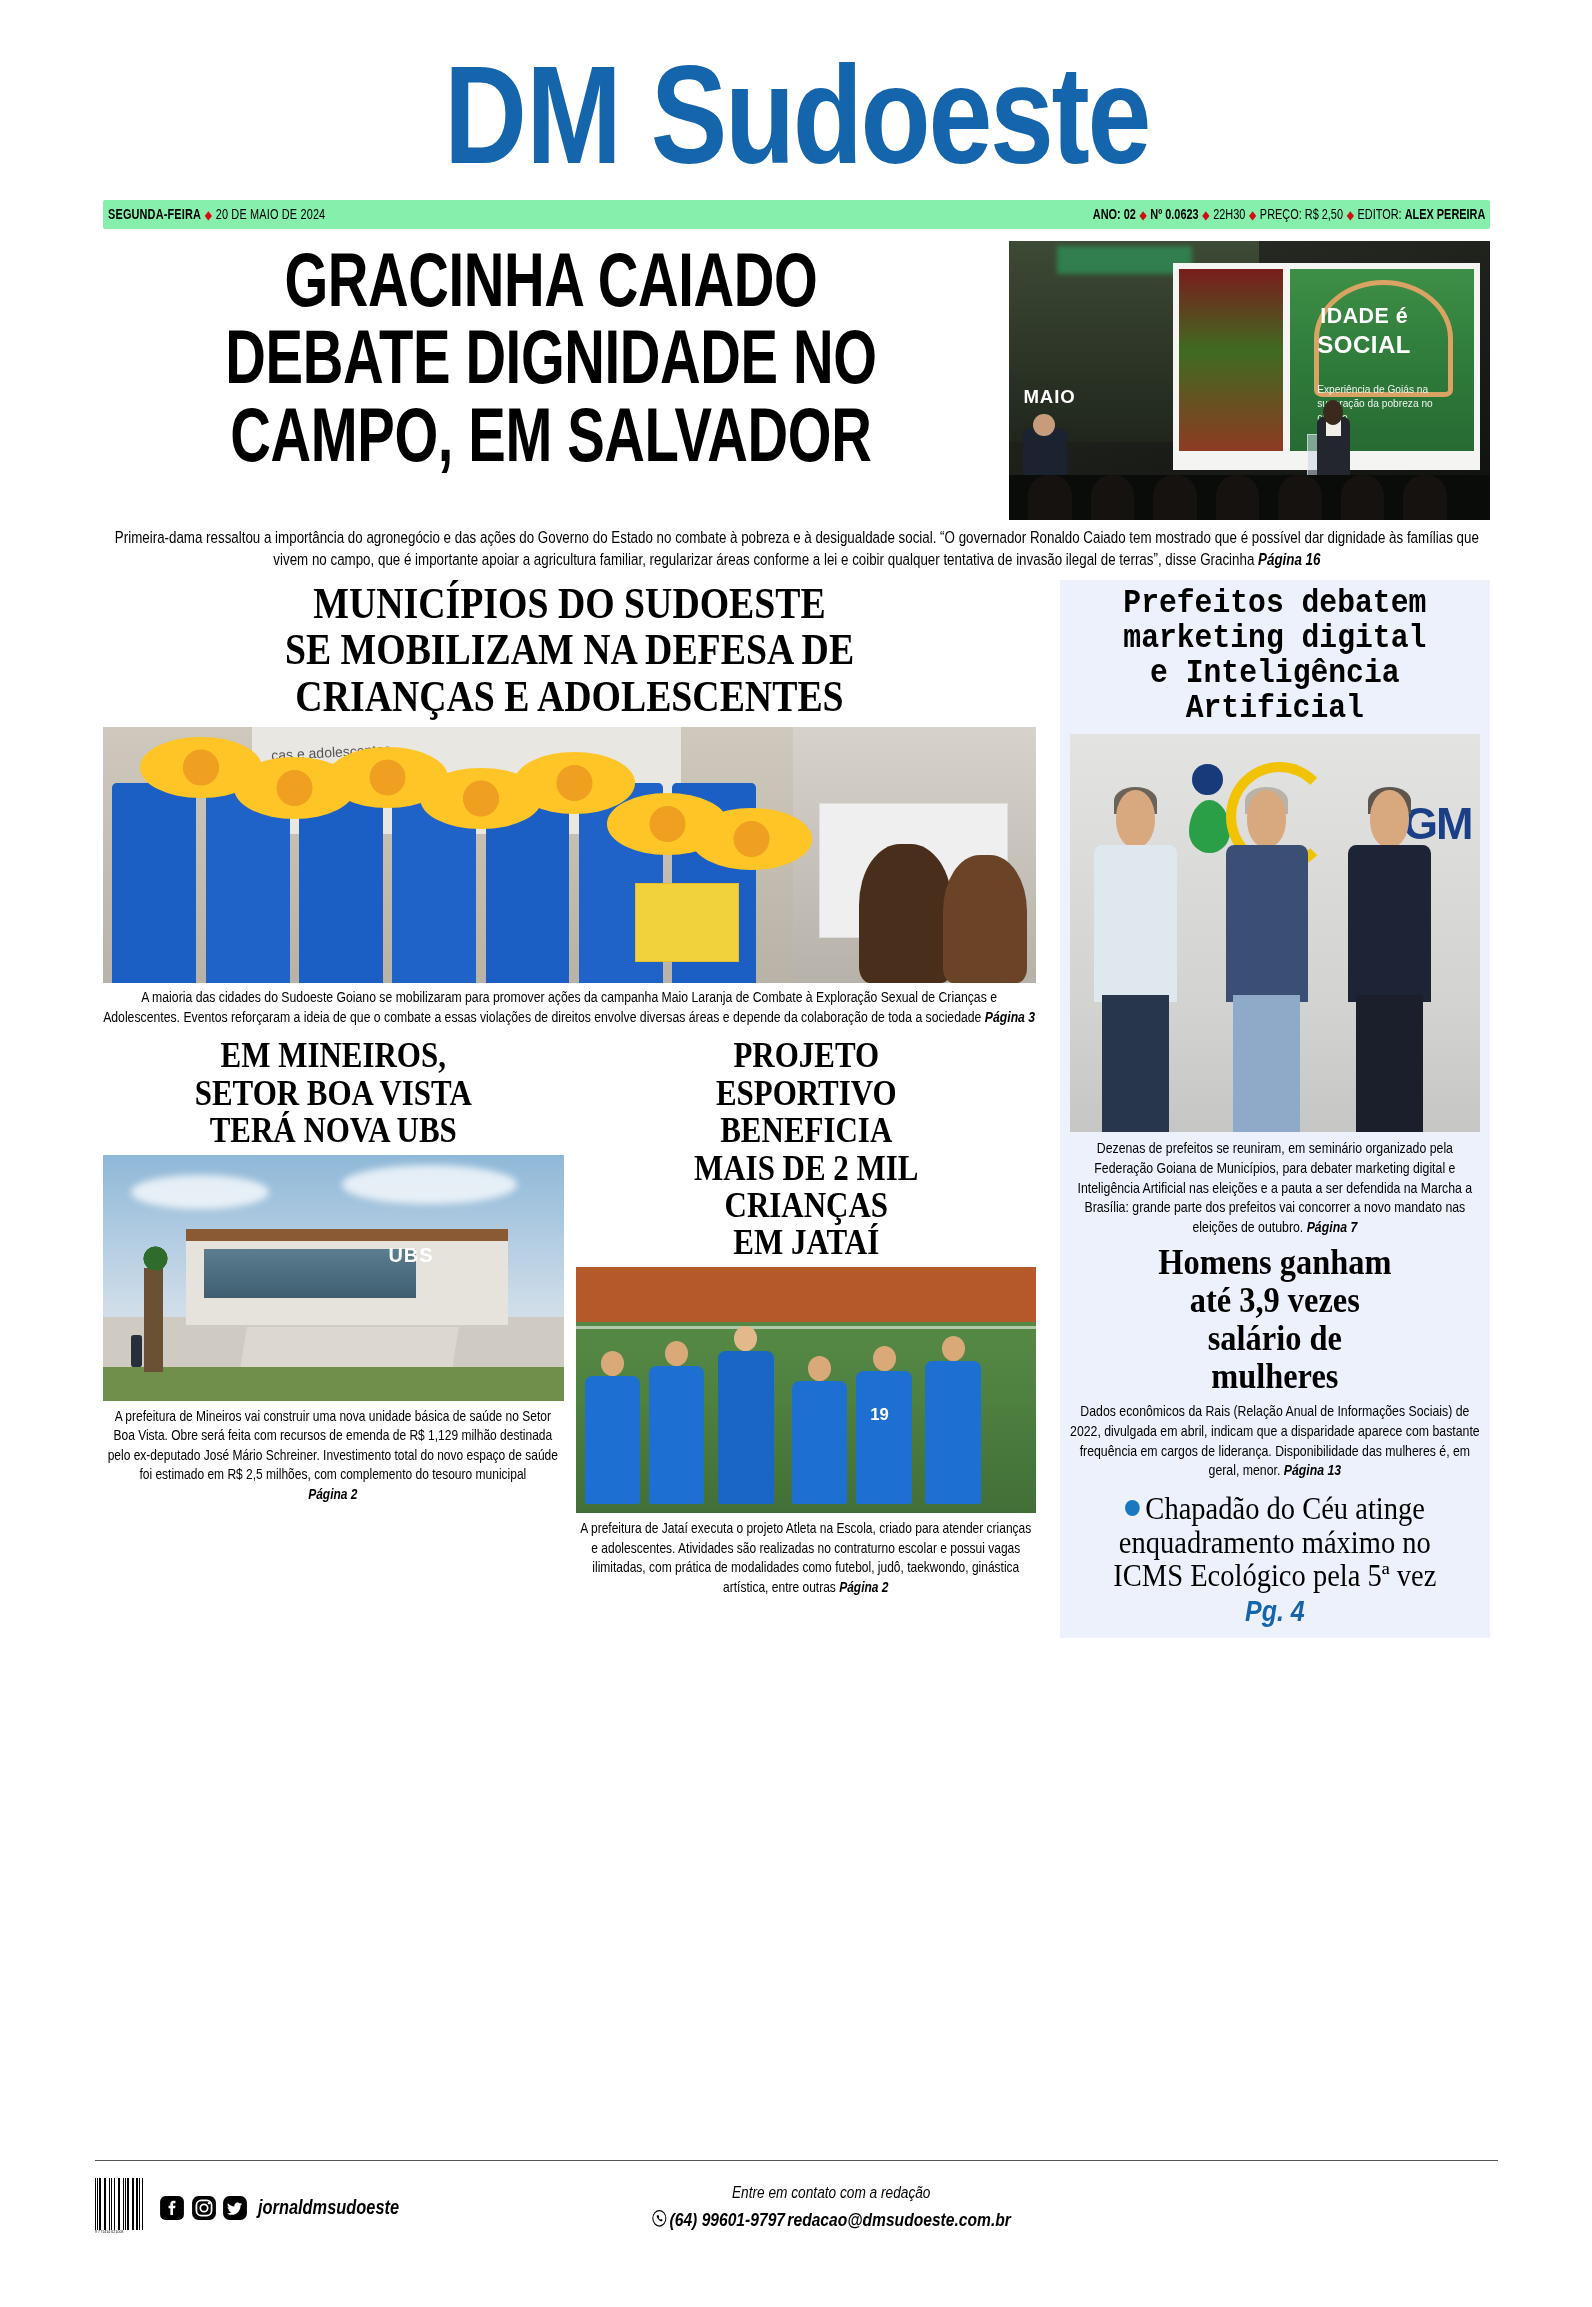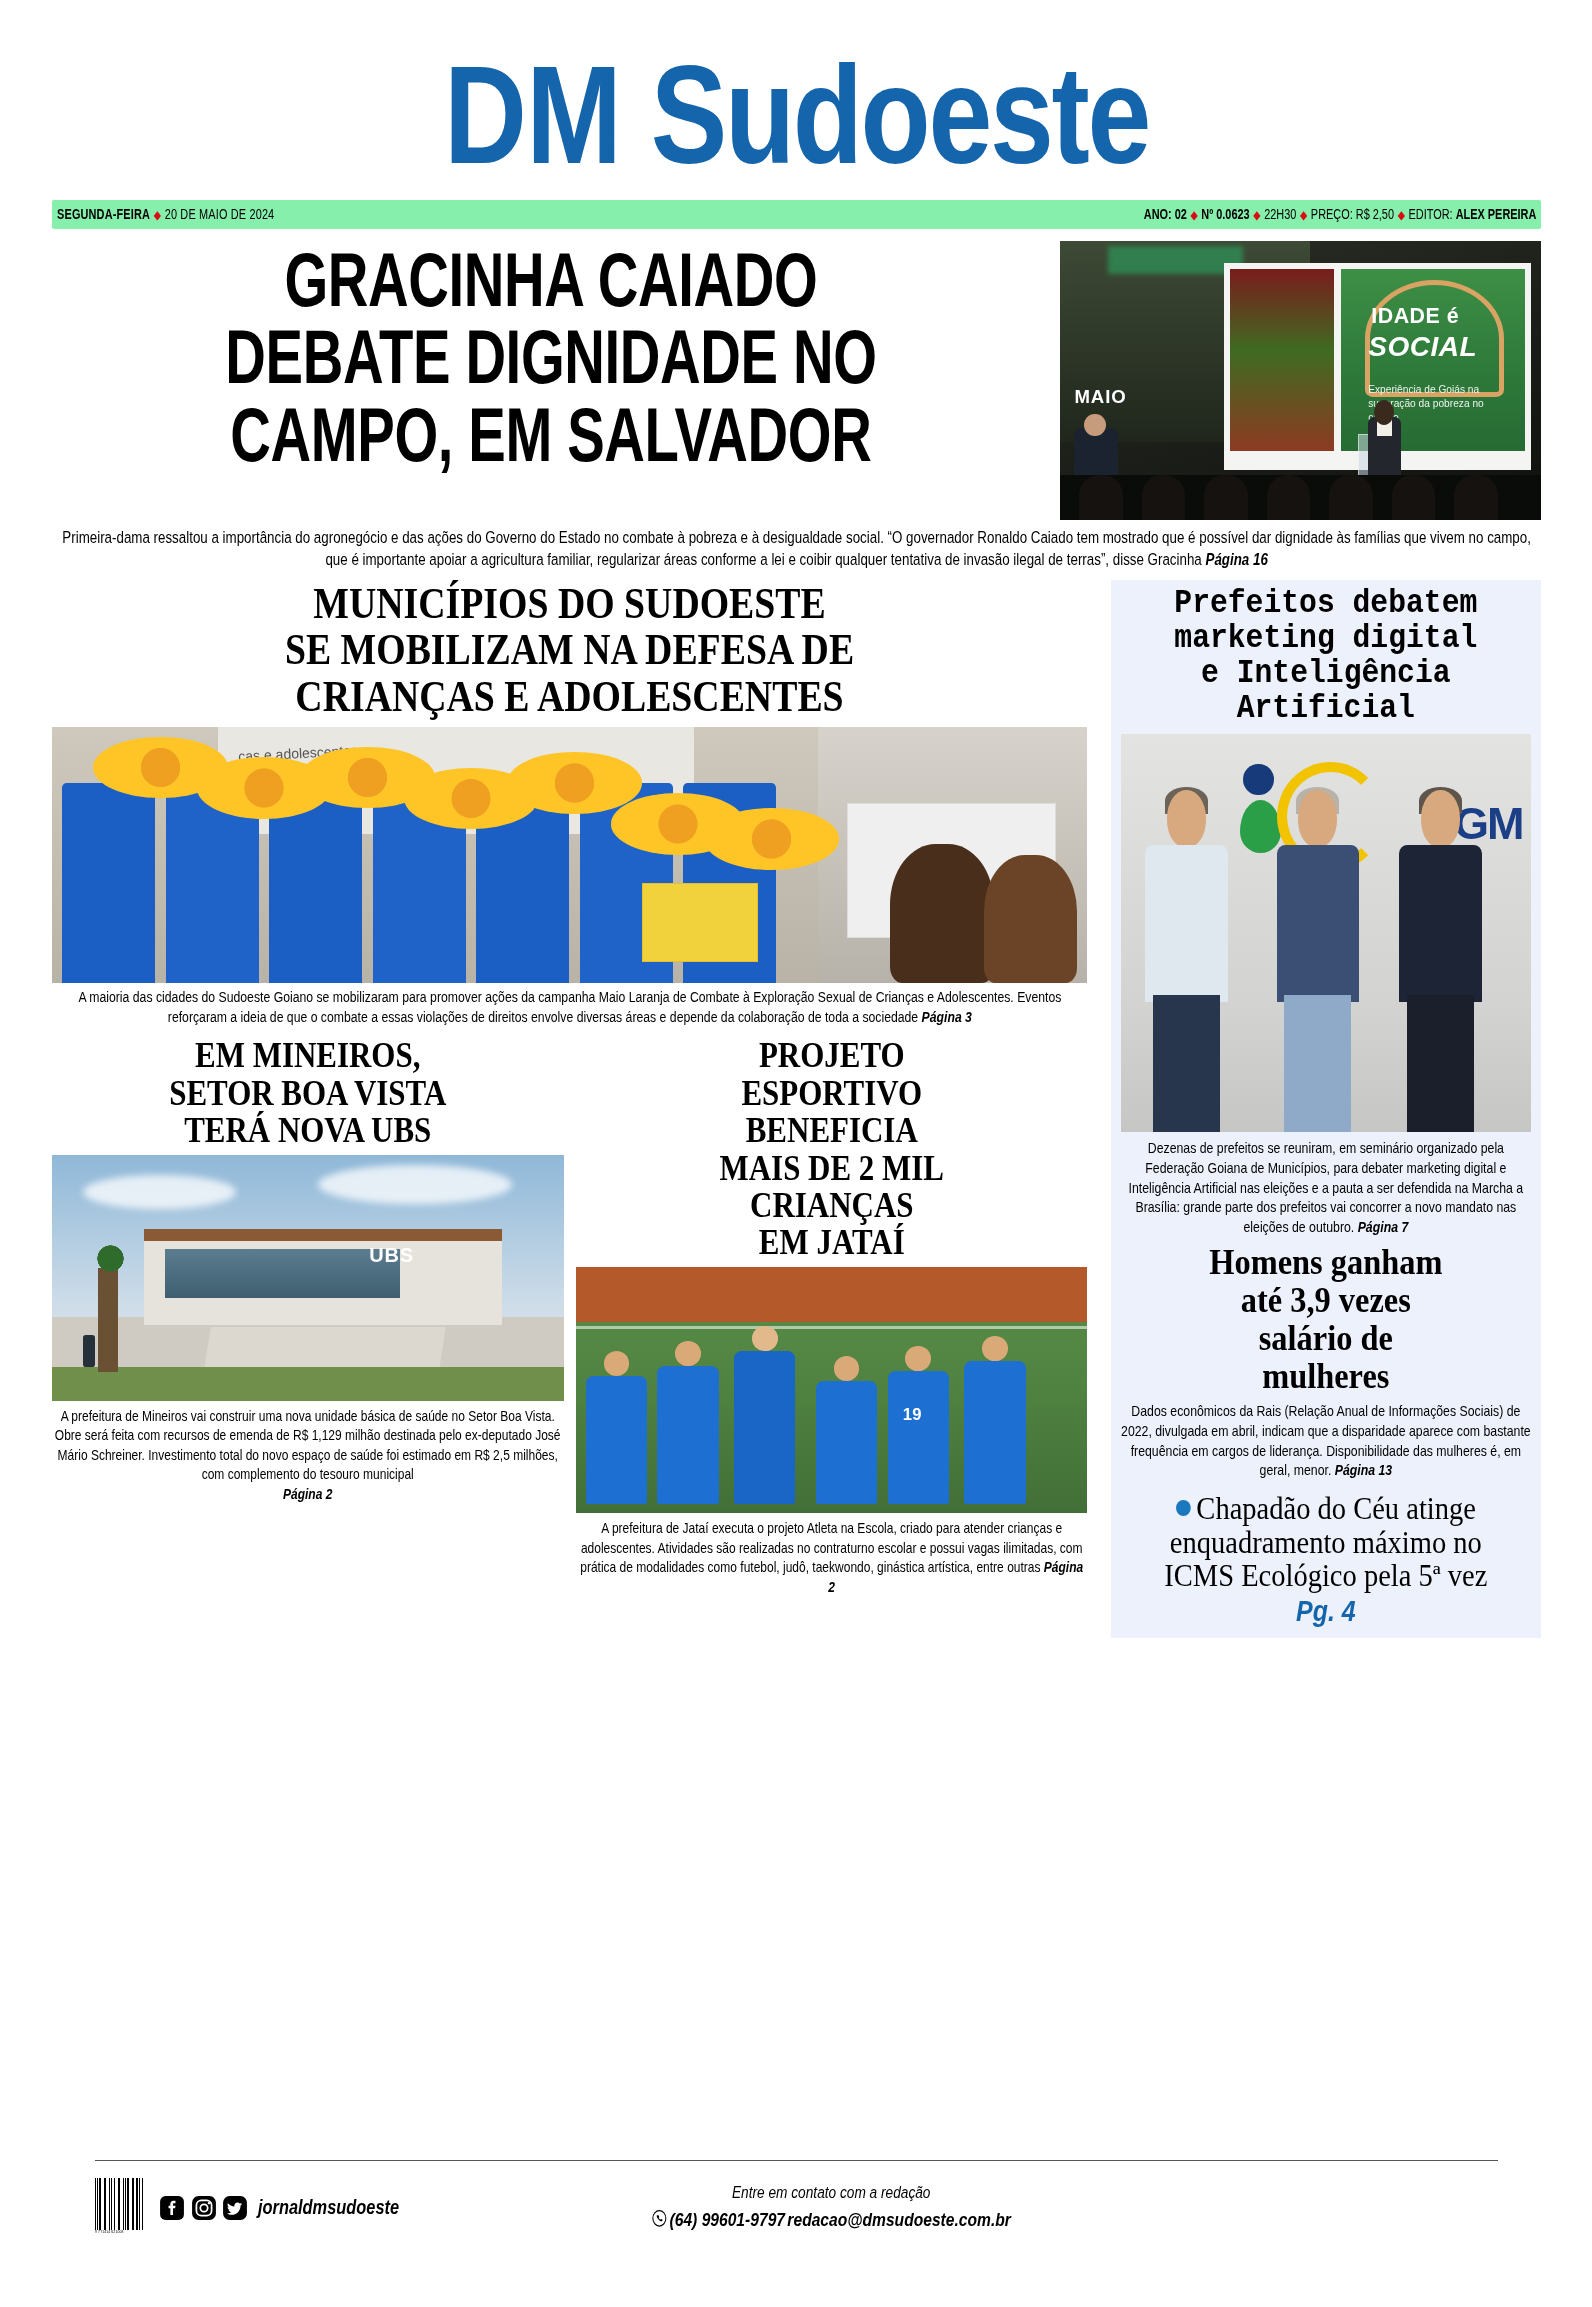--- a/index.html
+++ b/index.html
@@ -5,21 +5,21 @@
   html,body{margin:0;padding:0;}
   body{
     width:1593px;height:2307px;
     background:#ffffff;
     font-family:"Liberation Sans", sans-serif;
     -webkit-font-smoothing:antialiased;
   }
   .page{
     position:relative;width:1593px;height:2307px;overflow:hidden;
     box-sizing:border-box;
-    padding:0 52px;
+    padding:0 103px;
   }
 
   
   .masthead{
     padding-top:51px;
     text-align:center;
   }
   .masthead-title{
     font-family:"Liberation Sans", sans-serif;
     font-weight:700;
@@ -254,21 +254,21 @@
   .stagegreen{position:absolute;left:10%;top:2%;width:28%;height:10%;background:#2f8d55;opacity:.8;filter:blur(2.8px);}
   .screen{position:absolute;left:34%;top:8%;width:64%;height:74%;background:#f4f4f2;}
   .scrimg{position:absolute;left:2%;top:3%;width:34%;height:88%;background:linear-gradient(180deg,#7a1c1c 0%,#3f6b21 45%,#8d3a22 100%);}
   .scrgreen{position:absolute;left:38%;top:3%;width:60%;height:88%;background:linear-gradient(180deg,#3e8f46 0%,#2e7a3a 55%,#276b33 100%);}
   .heart{
     position:absolute;left:46%;top:8%;width:42%;height:52%;
     border:5.6px solid #d9a463;border-radius:50% 50% 6% 6%;
     transform:rotate(0deg);
   }
   .agro{position:absolute;left:48%;top:20%;color:#fff;font-weight:700;font-size:21.4px;letter-spacing:0.5px;}
-  .soc{position:absolute;left:47%;top:33%;color:#fff;font-weight:700;font-size:28px;letter-spacing:0.5px;font-style:italic;}
+  .soc{position:absolute;left:47%;top:33%;color:#fff;font-weight:700;font-size:24px;letter-spacing:0.5px;}
   .scrtxt{position:absolute;left:47%;top:58%;color:#eef4ee;font-size:10.2px;line-height:1.4;width:46%;}
   .podium{position:absolute;left:62%;bottom:6%;width:7%;height:24%;background:rgba(200,215,225,.55);border:0.9px solid rgba(255,255,255,.5);}
   .speaker-b{position:absolute;left:64%;bottom:7%;width:7%;height:30%;background:#23262c;border-radius:6.5px 6.5px 1.9px 1.9px;}
   .speaker-h{position:absolute;left:65.3%;bottom:34%;width:4.2%;height:9%;background:#3a2a1e;border-radius:50%;}
   .speaker-w{position:absolute;left:66%;bottom:30%;width:3%;height:9%;background:#f2efe8;}
   .seated{position:absolute;left:3%;bottom:7%;width:9%;height:26%;background:#1b2230;border-radius:7.4px 7.4px 1.9px 1.9px;}
   .seated-h{position:absolute;left:5%;bottom:30%;width:4.5%;height:8%;background:#c79c7c;border-radius:50%;}
   .aud{position:absolute;left:0;right:0;bottom:0;height:16%;background:#0a0c09;}
   .aud span{position:absolute;bottom:0;width:9%;height:100%;background:#15120f;border-radius:46% 46% 0 0;}
   .wordidade{position:absolute;left:3%;top:52%;color:#fff;font-weight:700;font-size:18.6px;letter-spacing:0.9px;}

